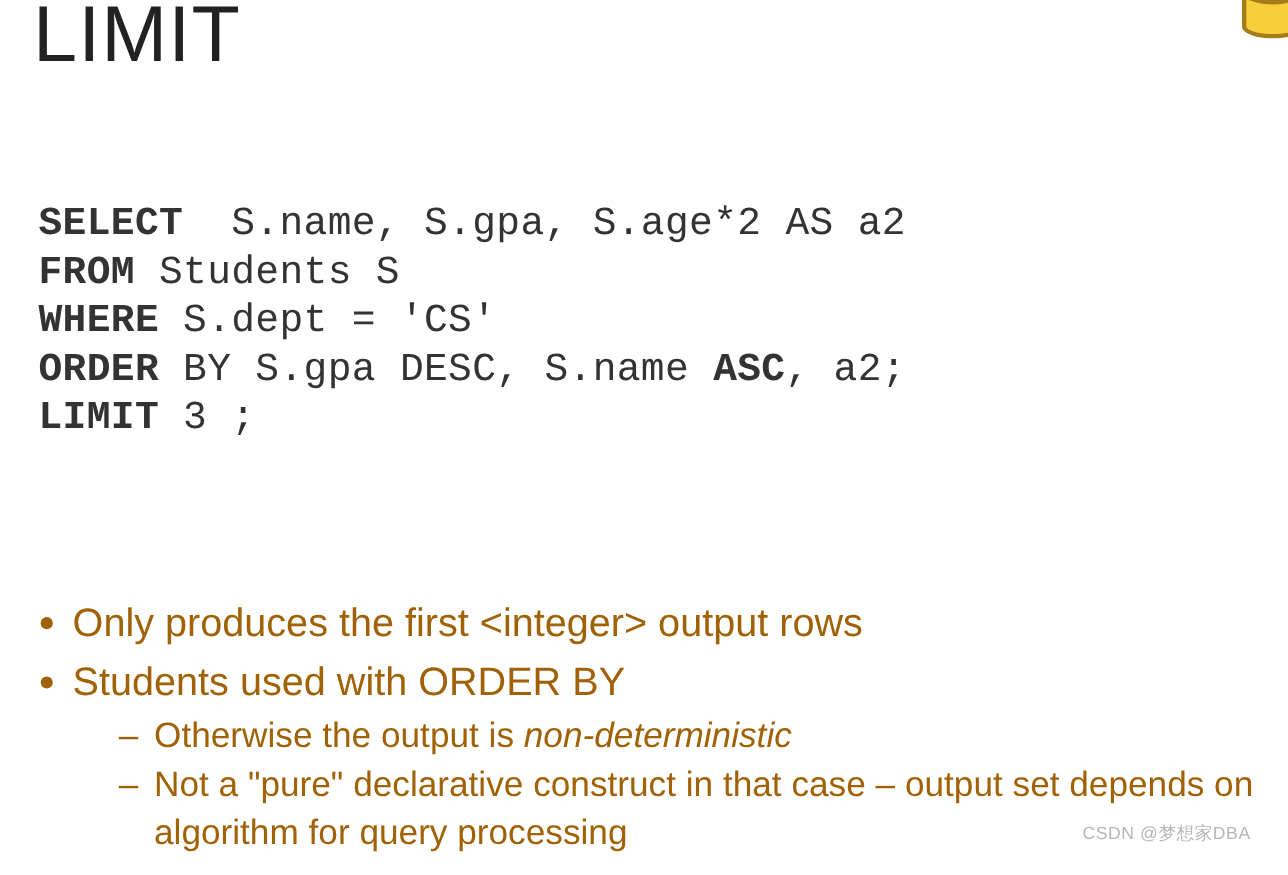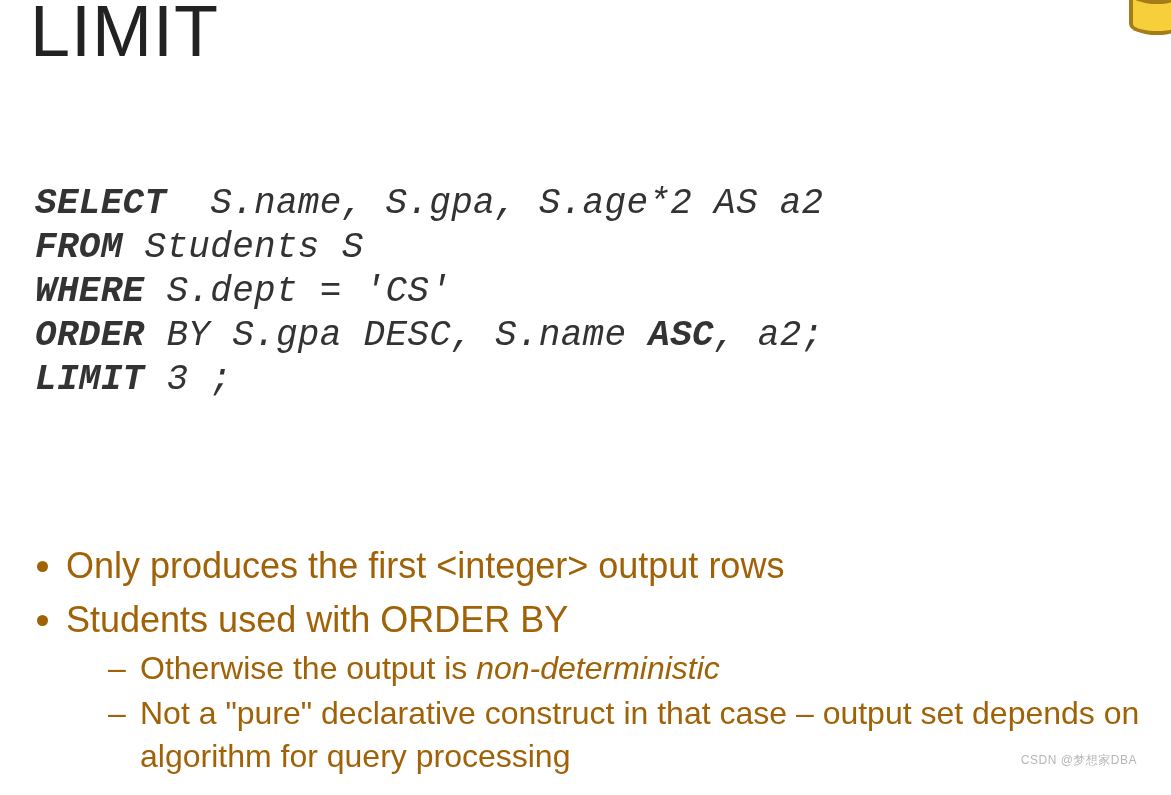--- a/index.html
+++ b/index.html
@@ -1,27 +1,27 @@
 <!DOCTYPE html>
 <html><head>
 <meta charset="utf-8">
 <style>
   * { margin: 0; padding: 0; box-sizing: border-box; }
   html, body { width: 1171px; height: 795px; background: #fff; overflow: hidden; font-family: Arial, Helvetica, sans-serif; }
   .slide { width: 1171px; height: 795px; position: relative; padding: 0 30px; }
   .title { font-size: 72px; font-weight: 400; letter-spacing: 1px; color: #222; margin-top: -10px; margin-bottom: 110px; }
-  .code { font-family: "Courier New", Courier, monospace; font-size: 36px; line-height: 1.22; color: #333; margin-left: 5px; margin-bottom: 140px; white-space: pre; letter-spacing: 0.3px; font-style: italic; }
+  .code { font-family: "Courier New", Courier, monospace; font-size: 36px; line-height: 1.22; color: #333; margin-left: 5px; margin-bottom: 140px; white-space: pre; letter-spacing: 0.3px; }
   .code .kw { font-weight: 700; }
   .bullets { font-size: 36px; color: #a16207; margin-left: 36px; line-height: 1.35; }
   .bullets > li { list-style: disc; margin-bottom: 6px; }
   .sub { font-size: 32px; margin-left: 42px; margin-top: 2px; }
   .sub > li { list-style: none; position: relative; padding-left: 32px; margin-bottom: 2px; }
   .sub > li::before { content: "–"; position: absolute; left: 0; }
   .em { font-style: italic; }
-  .watermark { position: absolute; right: 34px; bottom: 16px; color: rgba(120,120,120,0.55); font-size: 12px; letter-spacing: 0.5px; }
+  .watermark { position: absolute; right: 34px; bottom: 16px; color: rgba(120,120,120,0.55); font-size: 16px; letter-spacing: 0.5px; }
   .corner-shape { position: absolute; top: -8px; right: -18px; width: 60px; height: 66px; }
   .cyl-top { width: 56px; height: 22px; background: #f6cf3a; border: 4px solid #a57c17; border-radius: 28px/11px; position: absolute; top: 0; left: 0; }
   .cyl-body { width: 56px; height: 42px; background: #f6cf3a; border-left: 4px solid #a57c17; border-right: 4px solid #a57c17; border-bottom: 4px solid #a57c17; border-radius: 0 0 28px 28px/0 0 11px 11px; position: absolute; top: 11px; left: 0; }
 </style>
 </head>
 <body>
 
 <div class="slide">
 
   <div class="corner-shape">

